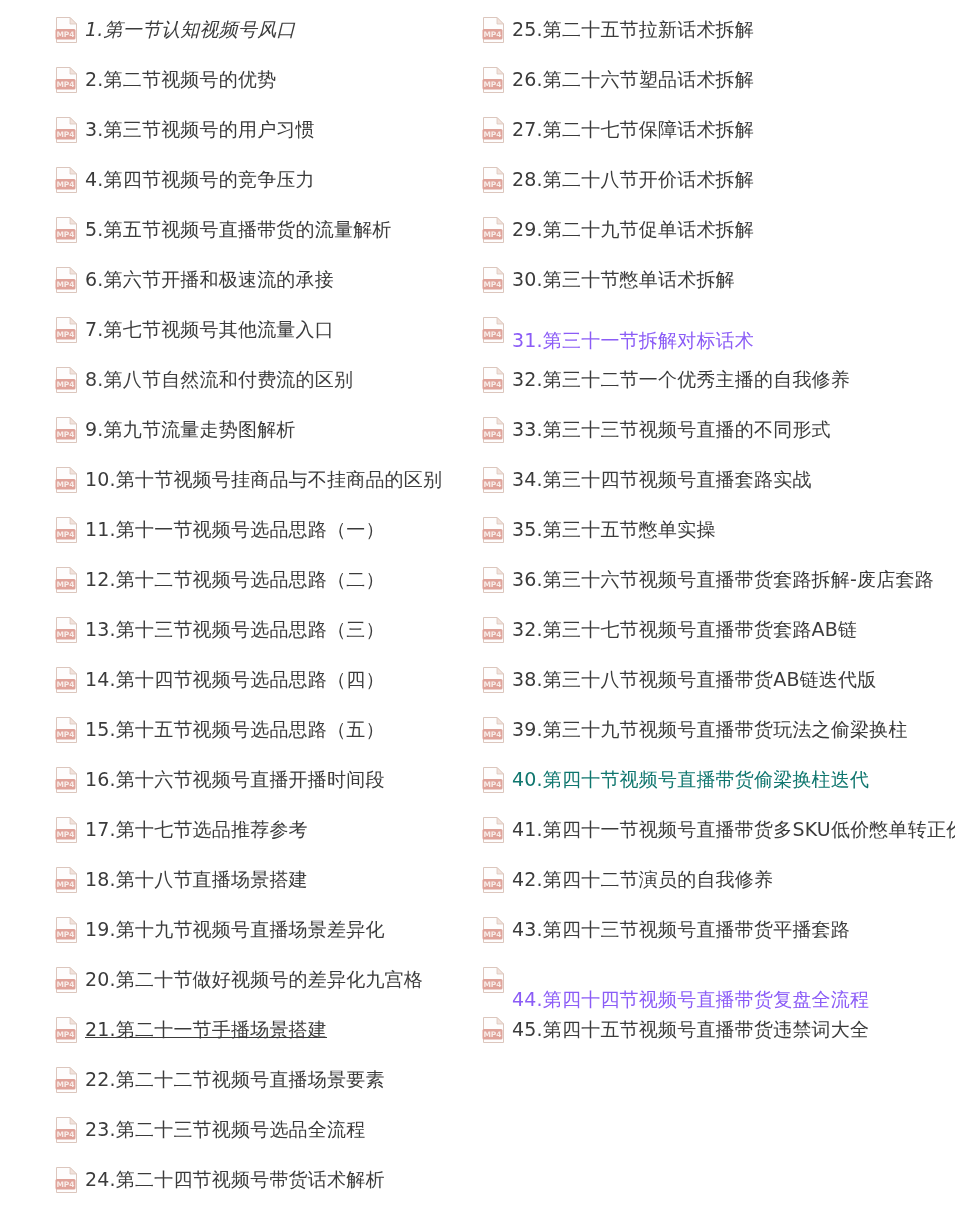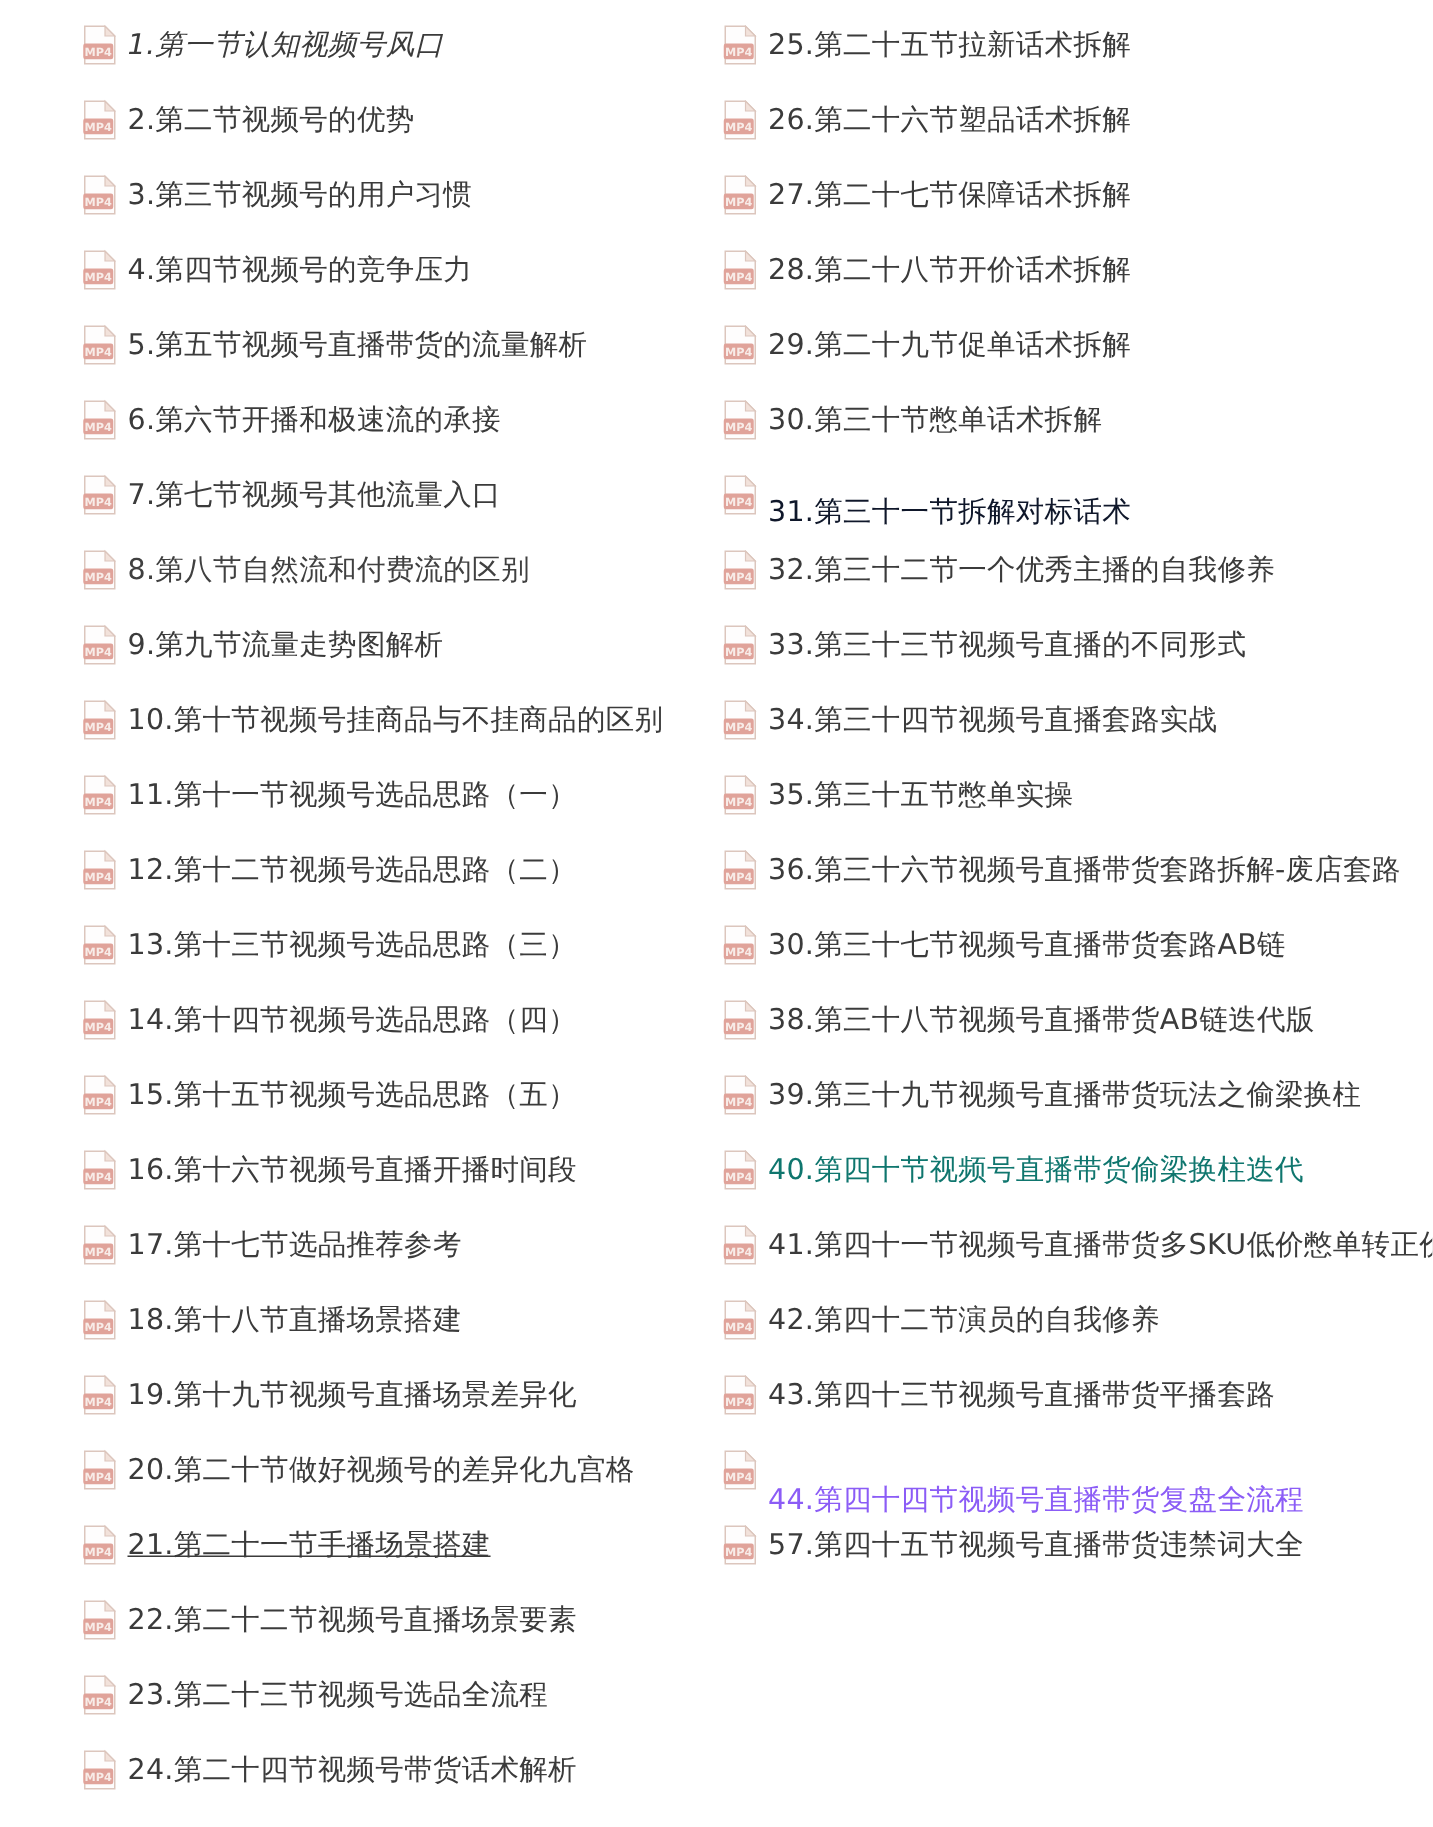--- a/index.html
+++ b/index.html
@@ -422,21 +422,21 @@
 
   <div class="file-row">
     <span class="file-icon">
       <svg width="23" height="28" viewBox="0 0 23 28">
         <path class="ic-page" d="M1.5 1.5 L15 1.5 L21.5 8 L21.5 26.5 L1.5 26.5 Z" stroke-width="1" fill="#fefdfd" stroke="#dcc6bd"></path>
         <path class="ic-fold" d="M15 1.5 L21.5 8 L15 8 Z" stroke-width="0.8" fill="#f2e2db" stroke="#dcc6bd"></path>
         <rect class="ic-badge" x="0.5" y="13" width="20" height="10.5" rx="1.5" fill="#e0a39a"></rect>
         <text class="ic-mp4-text" x="10.5" y="21.2" text-anchor="middle" font-size="7.5" font-weight="bold" fill="#f8ece8">MP4</text>
       </svg>
     </span>
-    <span class="file-label" style="color: #0f172a; margin-top: 21px;">31.第三十一节拆解对标话术</span>
+    <span class="file-label" style="color: #8b5cf6; margin-top: 21px;">31.第三十一节拆解对标话术</span>
   </div>
 
   <div class="file-row">
     <span class="file-icon">
       <svg width="23" height="28" viewBox="0 0 23 28">
         <path class="ic-page" d="M1.5 1.5 L15 1.5 L21.5 8 L21.5 26.5 L1.5 26.5 Z" stroke-width="1" fill="#fefdfd" stroke="#dcc6bd"></path>
         <path class="ic-fold" d="M15 1.5 L21.5 8 L15 8 Z" stroke-width="0.8" fill="#f2e2db" stroke="#dcc6bd"></path>
         <rect class="ic-badge" x="0.5" y="13" width="20" height="10.5" rx="1.5" fill="#e0a39a"></rect>
         <text class="ic-mp4-text" x="10.5" y="21.2" text-anchor="middle" font-size="7.5" font-weight="bold" fill="#f8ece8">MP4</text>
       </svg>
@@ -494,21 +494,21 @@
 
   <div class="file-row">
     <span class="file-icon">
       <svg width="23" height="28" viewBox="0 0 23 28">
         <path class="ic-page" d="M1.5 1.5 L15 1.5 L21.5 8 L21.5 26.5 L1.5 26.5 Z" stroke-width="1" fill="#fefdfd" stroke="#dcc6bd"></path>
         <path class="ic-fold" d="M15 1.5 L21.5 8 L15 8 Z" stroke-width="0.8" fill="#f2e2db" stroke="#dcc6bd"></path>
         <rect class="ic-badge" x="0.5" y="13" width="20" height="10.5" rx="1.5" fill="#e0a39a"></rect>
         <text class="ic-mp4-text" x="10.5" y="21.2" text-anchor="middle" font-size="7.5" font-weight="bold" fill="#f8ece8">MP4</text>
       </svg>
     </span>
-    <span class="file-label" style="color: rgb(59, 59, 59);">30.第三十七节视频号直播带货套路AB链</span>
+    <span class="file-label" style="color: rgb(59, 59, 59);">32.第三十七节视频号直播带货套路AB链</span>
   </div>
 
   <div class="file-row">
     <span class="file-icon">
       <svg width="23" height="28" viewBox="0 0 23 28">
         <path class="ic-page" d="M1.5 1.5 L15 1.5 L21.5 8 L21.5 26.5 L1.5 26.5 Z" stroke-width="1" fill="#fefdfd" stroke="#dcc6bd"></path>
         <path class="ic-fold" d="M15 1.5 L21.5 8 L15 8 Z" stroke-width="0.8" fill="#f2e2db" stroke="#dcc6bd"></path>
         <rect class="ic-badge" x="0.5" y="13" width="20" height="10.5" rx="1.5" fill="#e0a39a"></rect>
         <text class="ic-mp4-text" x="10.5" y="21.2" text-anchor="middle" font-size="7.5" font-weight="bold" fill="#f8ece8">MP4</text>
       </svg>
@@ -590,17 +590,17 @@
 
   <div class="file-row">
     <span class="file-icon">
       <svg width="23" height="28" viewBox="0 0 23 28">
         <path class="ic-page" d="M1.5 1.5 L15 1.5 L21.5 8 L21.5 26.5 L1.5 26.5 Z" stroke-width="1" fill="#fefdfd" stroke="#dcc6bd"></path>
         <path class="ic-fold" d="M15 1.5 L21.5 8 L15 8 Z" stroke-width="0.8" fill="#f2e2db" stroke="#dcc6bd"></path>
         <rect class="ic-badge" x="0.5" y="13" width="20" height="10.5" rx="1.5" fill="#e0a39a"></rect>
         <text class="ic-mp4-text" x="10.5" y="21.2" text-anchor="middle" font-size="7.5" font-weight="bold" fill="#f8ece8">MP4</text>
       </svg>
     </span>
-    <span class="file-label" style="color: rgb(59, 59, 59);">57.第四十五节视频号直播带货违禁词大全</span>
+    <span class="file-label" style="color: rgb(59, 59, 59);">45.第四十五节视频号直播带货违禁词大全</span>
   </div>
 </div>
   </div>
 </div>
 
 </body></html>

